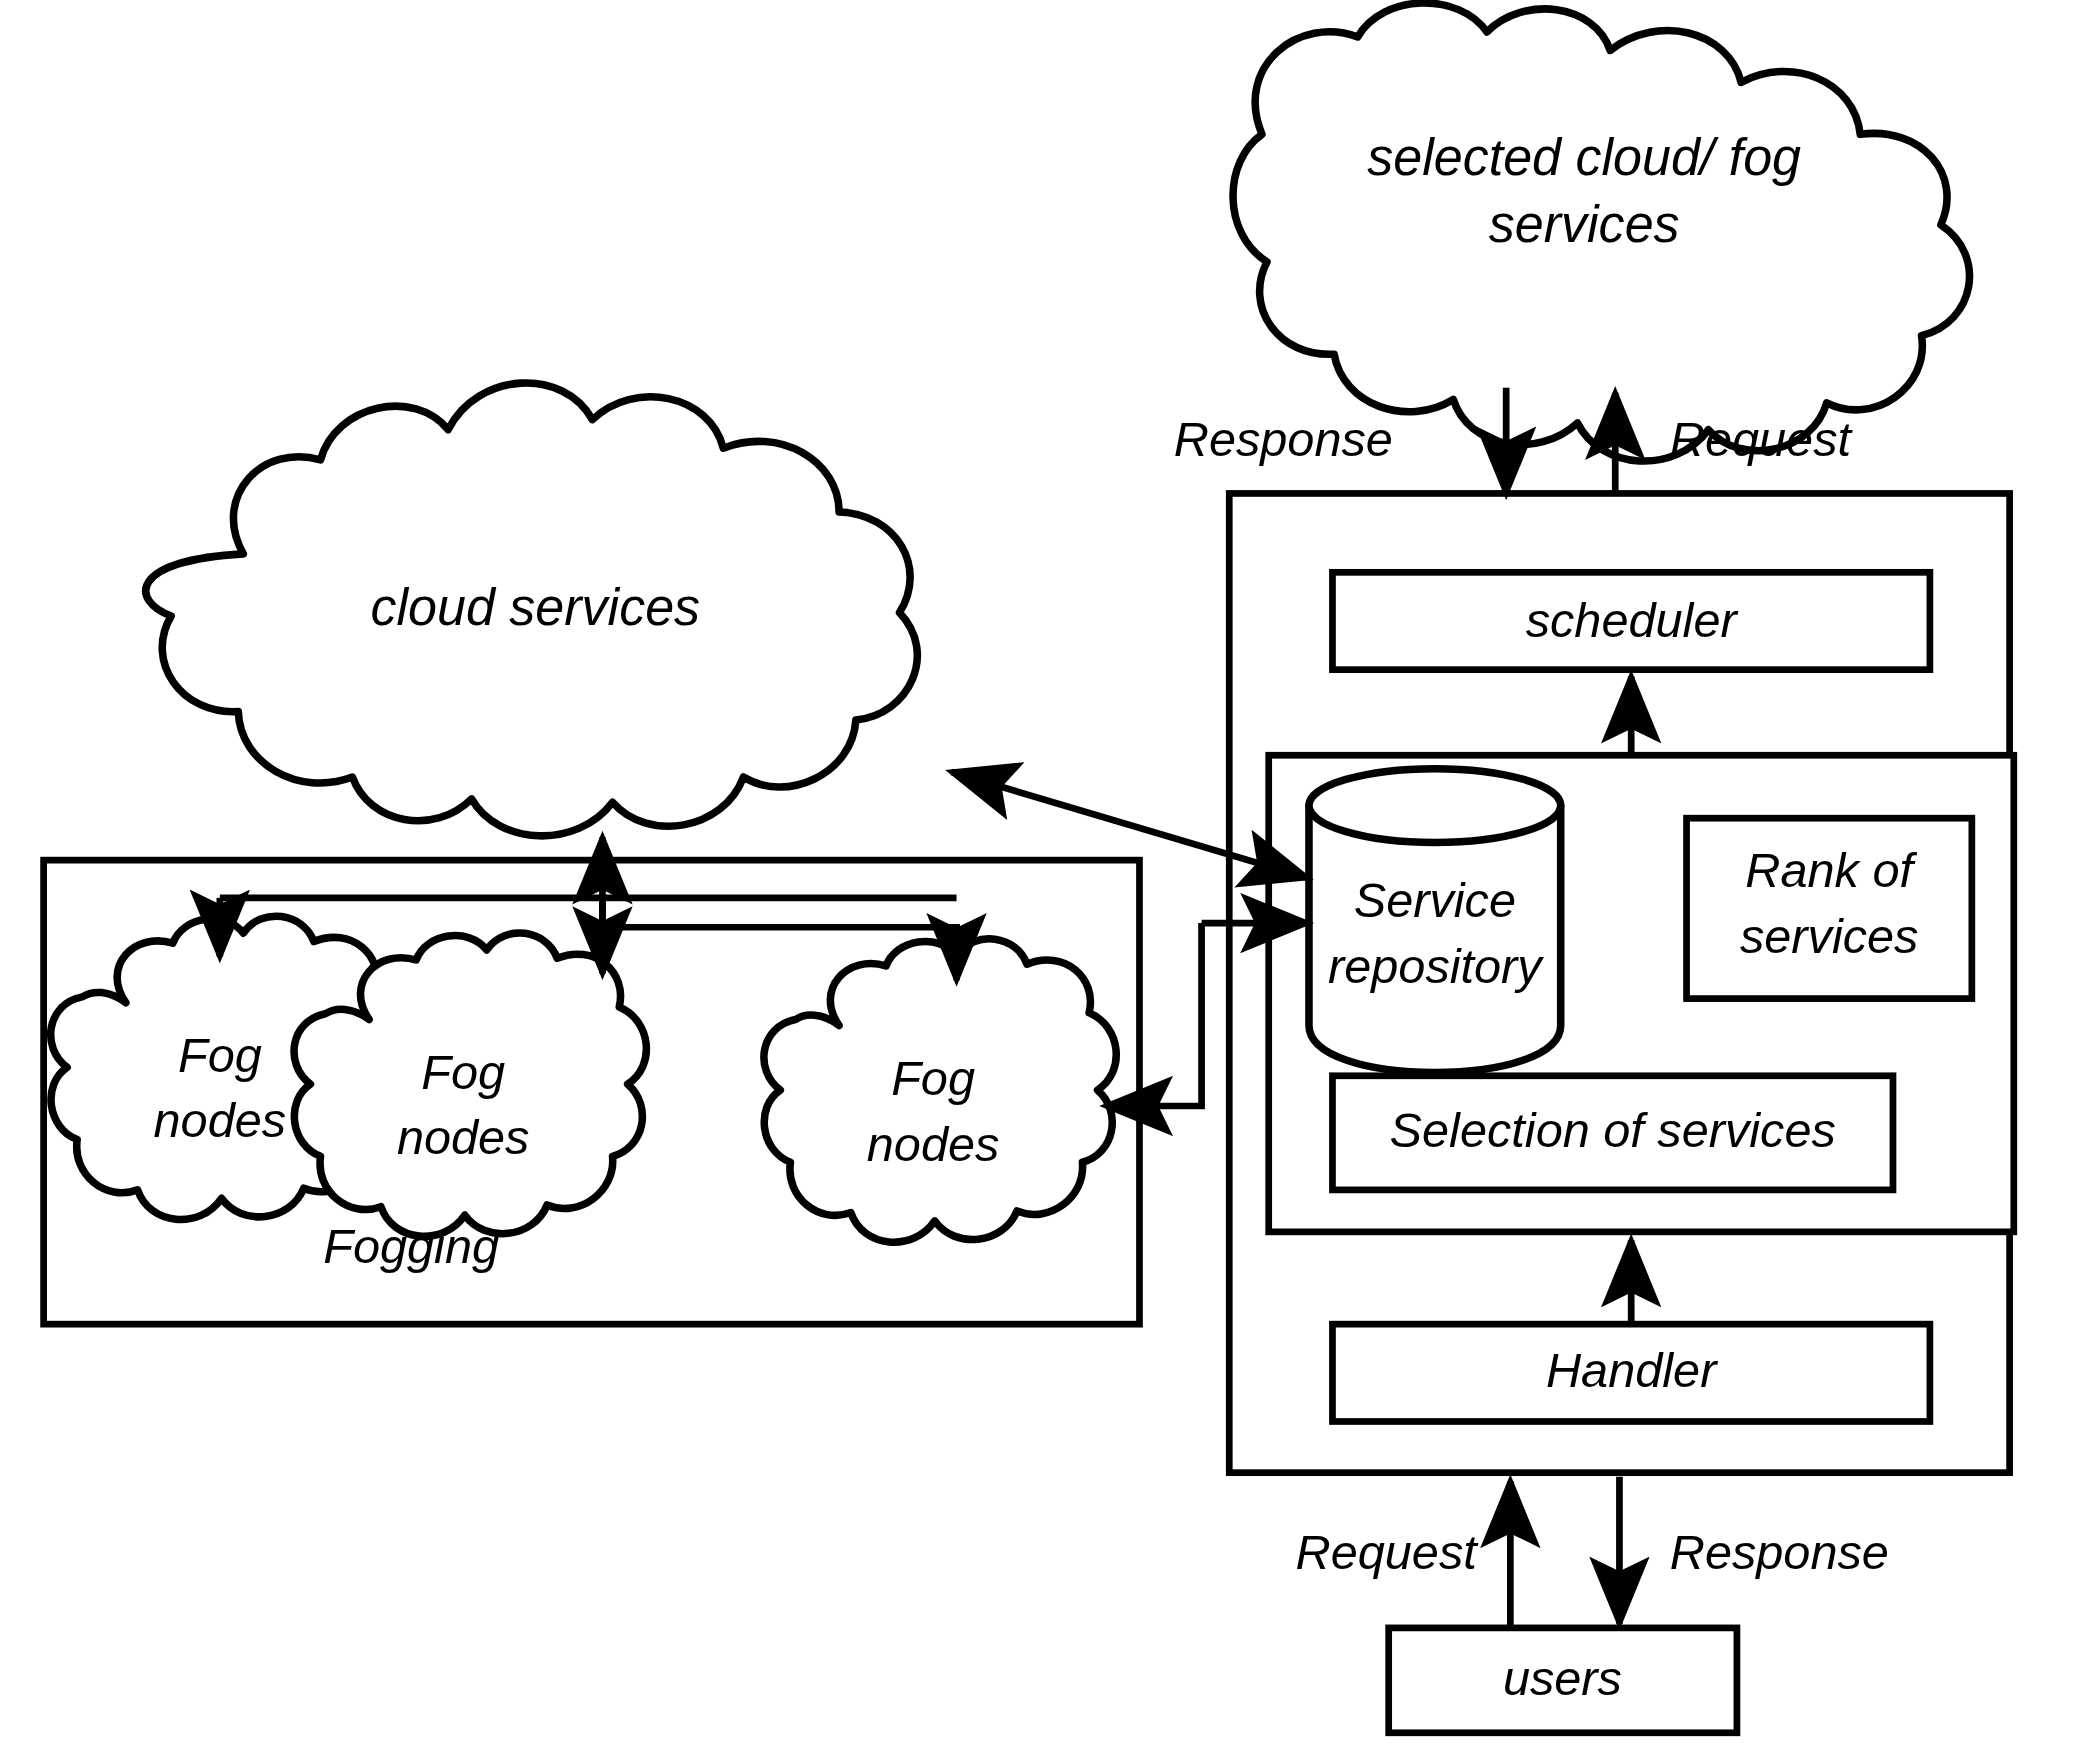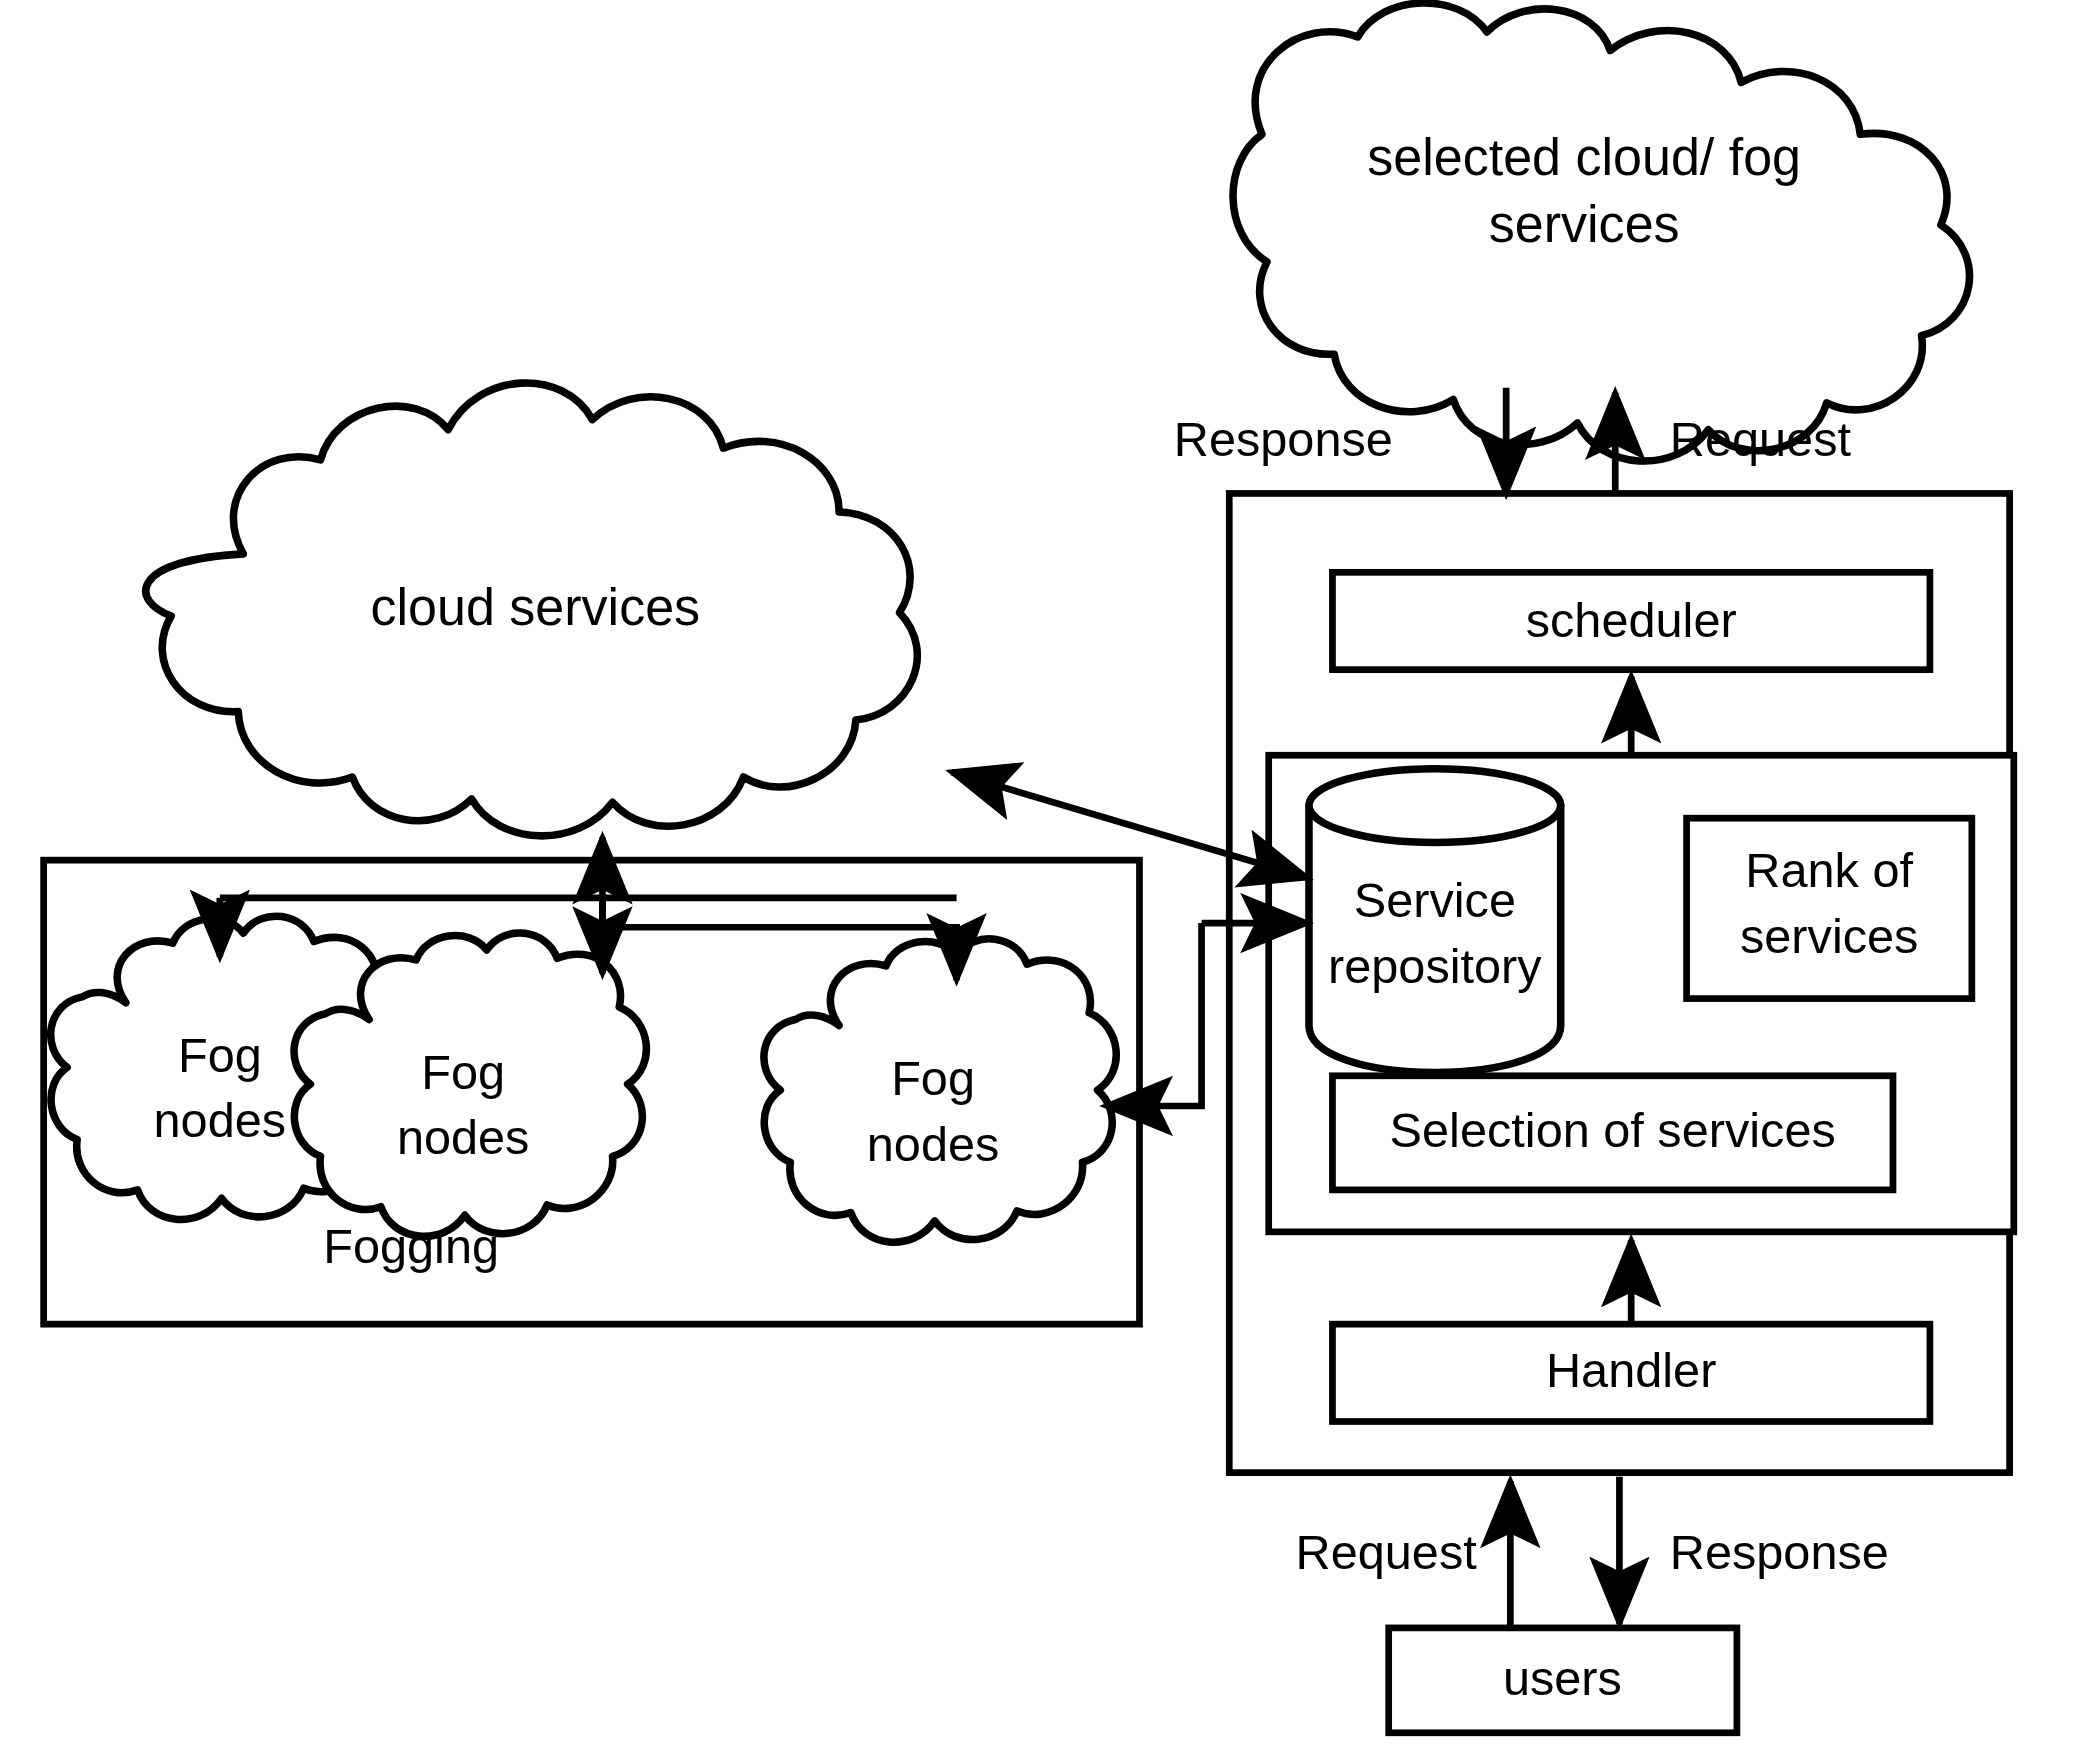--- a/index.html
+++ b/index.html
@@ -11,20 +11,21 @@
     width: 2091px;
     height: 1753px;
     font-family: "Liberation Sans", sans-serif;
     overflow: hidden;
   }
   #diagram-root {
     position: relative;
     width: 2091px;
     height: 1437px;
     background: #ffffff;
+    font-style: italic;
   }
   svg#diagram-svg {
     display: block;
     width: 2091px;
     height: 1753px;
   }
   .shape-stroke {
     fill: #ffffff;
     stroke: #000000;
     stroke-width: 9;

